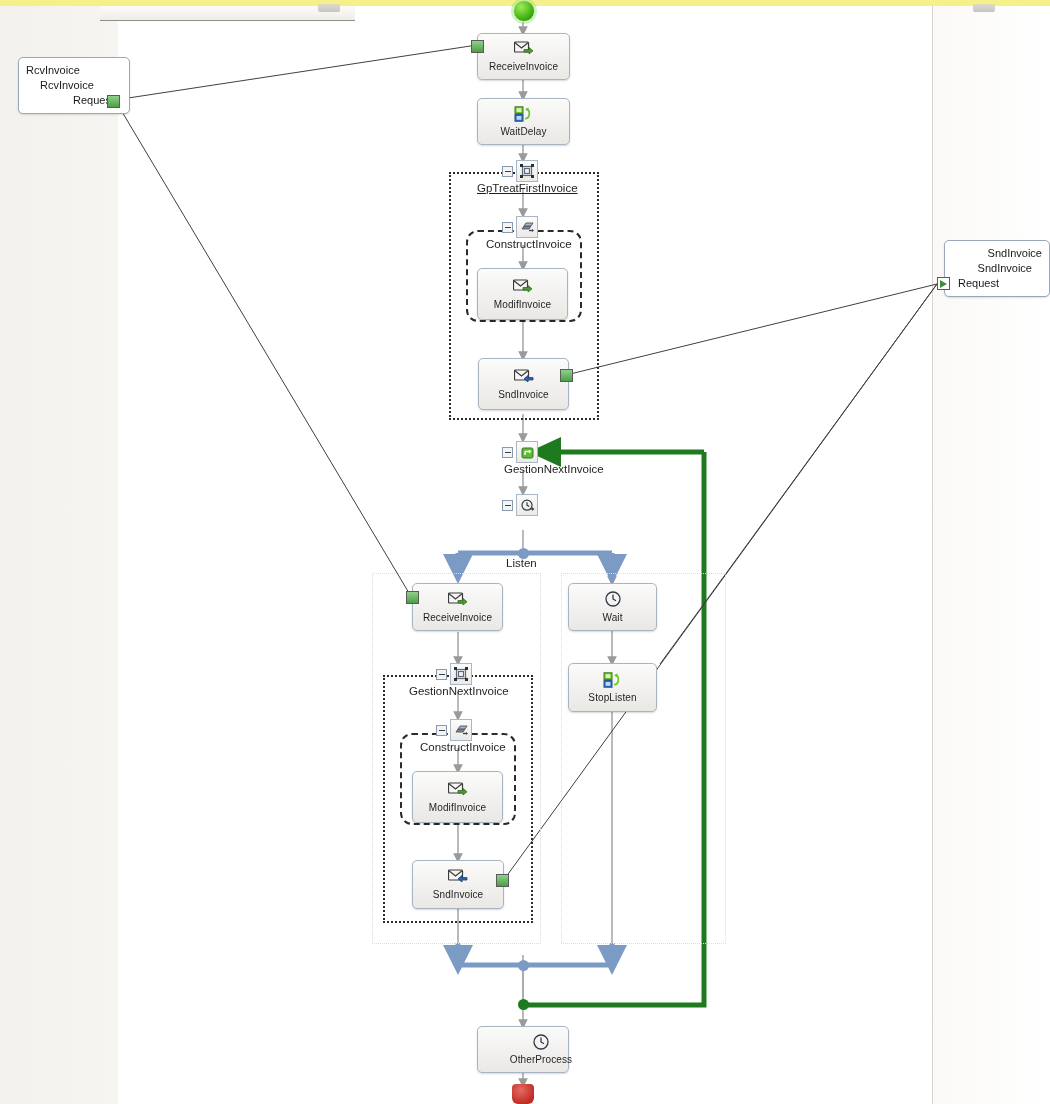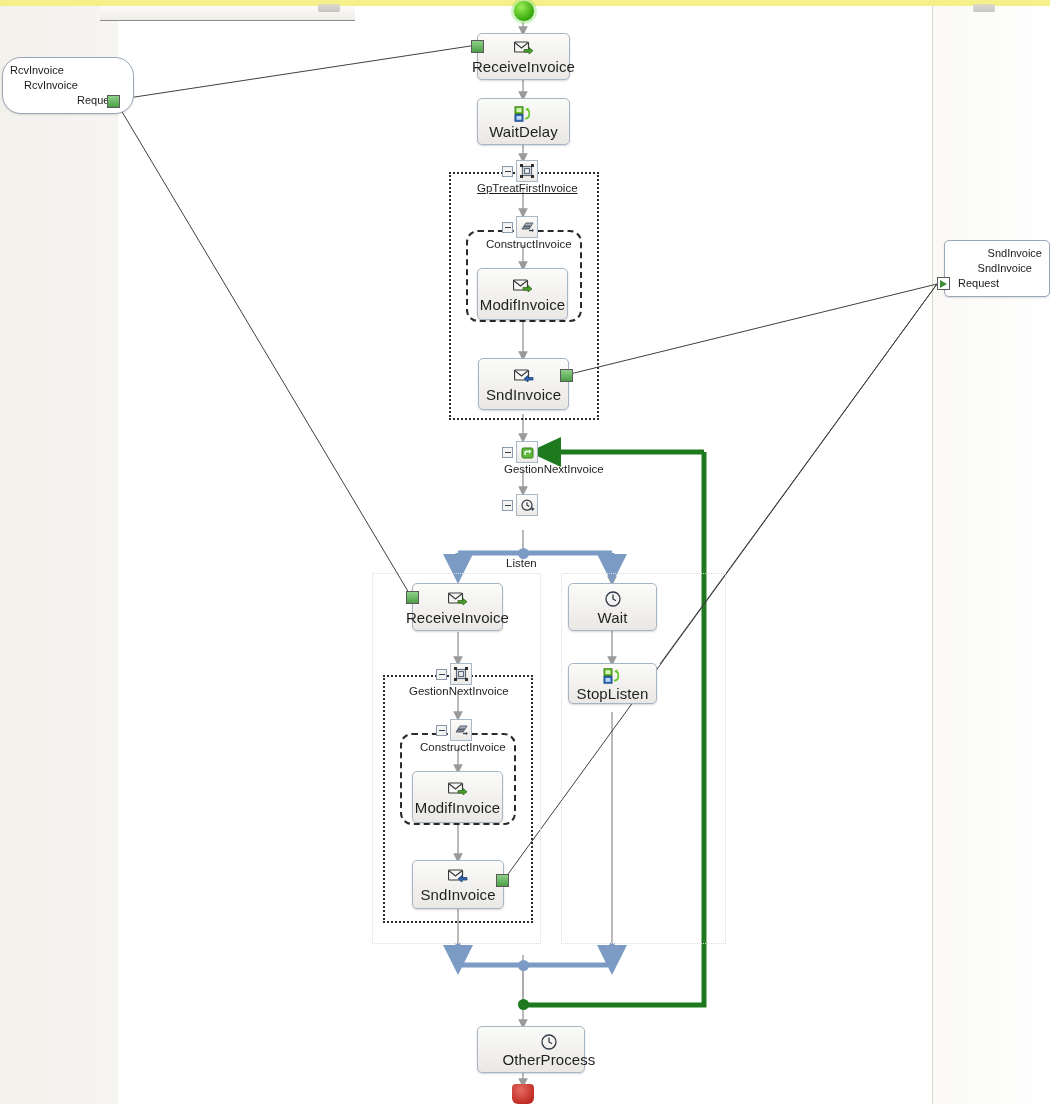--- a/index.html
+++ b/index.html
@@ -30,21 +30,21 @@
   svg.wires{position:absolute;left:0;top:0;width:1050px;height:1104px;pointer-events:none;}
 
   
   .act{
     position:absolute;box-sizing:border-box;
     background:linear-gradient(to bottom,#fbfbfa 0%,#f2f1ef 52%,#e9e8e5 100%);
     border:1px solid #a7b4c4;border-radius:5px;
     box-shadow:0 1px 2px rgba(0,0,0,.16);
     display:flex;flex-direction:column;align-items:center;justify-content:center;
   }
-  .act .lbl{font-size:15px;color:#1f1f1f;line-height:13px;margin-top:3px;letter-spacing:.1px;}
+  .act .lbl{font-size:10px;color:#1f1f1f;line-height:13px;margin-top:3px;letter-spacing:.1px;}
   .act .ico{height:17px;display:flex;align-items:center;justify-content:center;}
 
   
   .refbox{
     position:absolute;box-sizing:border-box;background:#ffffff;
     border:1px solid #9aa7b8;border-radius:5px;
     box-shadow:0 1px 2px rgba(0,0,0,.13);
     font-size:11px;color:#1a1a1a;padding:5px 7px;
   }
   .refbox .r1{line-height:15px;}
@@ -166,21 +166,21 @@
       <line x1="115" y1="100" x2="412" y2="598"></line>
       <line x1="566" y1="375" x2="937" y2="284"></line>
       <line x1="503" y1="881" x2="937" y2="284"></line>
       <line x1="660" y1="664" x2="937" y2="284"></line>
     </g>
   </svg>
 
   <div class="node-start" style="left:513px;top:0px;"></div>
   <div class="node-end" style="left:512px;top:1084px;"></div>
 
-  <div class="refbox" style="left:2px;top:57px;width:132px;height:57px;border-radius:19px;">
+  <div class="refbox" style="left:18px;top:57px;width:112px;height:57px;">
     <div class="r1">RcvInvoice</div>
     <div class="r2">RcvInvoice</div>
     <div class="r3" style="text-align:right;padding-right:8px;">Request</div>
   </div>
   <div class="handle" style="left:107px;top:95px;"></div>
 
   <div class="refbox right" style="left:944px;top:240px;width:106px;height:57px;">
     <div class="r1">SndInvoice</div>
     <div class="r2">SndInvoice</div>
     <div class="r3">Request</div>
@@ -354,21 +354,21 @@
   <div class="act" style="left:568px;top:583px;width:89px;height:48px;">
     <span class="ico">
       <svg width="18" height="18" viewBox="0 0 18 18">
         <circle cx="9" cy="9" r="7" fill="none" stroke="#2f3a46" stroke-width="1.3"></circle>
         <path d="M9,4.6 L9,9 L12,10.8" fill="none" stroke="#2f3a46" stroke-width="1.3"></path>
       </svg>
     </span>
     <span class="lbl">Wait</span>
   </div>
 
-  <div class="act" style="left:568px;top:663px;width:89px;height:41px;">
+  <div class="act" style="left:568px;top:663px;width:89px;height:49px;">
     <span class="ico">
       <svg width="20" height="16" viewBox="0 0 20 16">
         <rect x="1" y="0.8" width="8" height="6.6" fill="#6cc62e" stroke="#3c7a19" stroke-width="1"></rect>
         <rect x="2.6" y="2.2" width="4.8" height="3.8" fill="#d7f2bd"></rect>
         <rect x="1" y="8.6" width="8" height="6.6" fill="#2f6fbf" stroke="#1d4b86" stroke-width="1"></rect>
         <rect x="2.6" y="10" width="4.8" height="3.8" fill="#bdd6f2"></rect>
         <path d="M11,12.6 C16.5,12.6 16.5,3.8 12.4,3.2" fill="none" stroke="#6cc62e" stroke-width="1.7"></path>
         <path d="M14.4,1.2 L11.1,3.4 L14.3,5.2 Z" fill="#6cc62e"></path>
       </svg>
     </span>
@@ -391,21 +391,21 @@
       <svg width="20" height="15" viewBox="0 0 20 15">
         <rect x="0.5" y="1" width="14" height="10" rx="1" fill="#f6f6f4" stroke="#3a3a3a" stroke-width="1.2"></rect>
         <path d="M1,1.8 L7.5,7 L14,1.8" fill="none" stroke="#3a3a3a" stroke-width="1.2"></path>
         <path d="M19,8.5 L14,8.5 L14,6.5 L10,9.8 L14,13 L14,11 L19,11 Z" fill="#2f62a8" stroke="#1d4179" stroke-width=".8"></path>
       </svg>
     </span>
     <span class="lbl">SndInvoice</span>
   </div>
   <div class="handle" style="left:496px;top:874px;"></div>
 
-  <div class="act" style="left:477px;top:1026px;width:108px;height:47px;padding-left:36px;">
+  <div class="act" style="left:477px;top:1026px;width:92px;height:47px;padding-left:36px;">
     <span class="ico">
       <svg width="18" height="18" viewBox="0 0 18 18">
         <circle cx="9" cy="9" r="7" fill="none" stroke="#2f3a46" stroke-width="1.3"></circle>
         <path d="M9,4.6 L9,9 L12,10.8" fill="none" stroke="#2f3a46" stroke-width="1.3"></path>
       </svg>
     </span>
     <span class="lbl">OtherProcess</span>
   </div>
 
   <div class="dot-blue" style="left:518px;top:548px;"></div>

